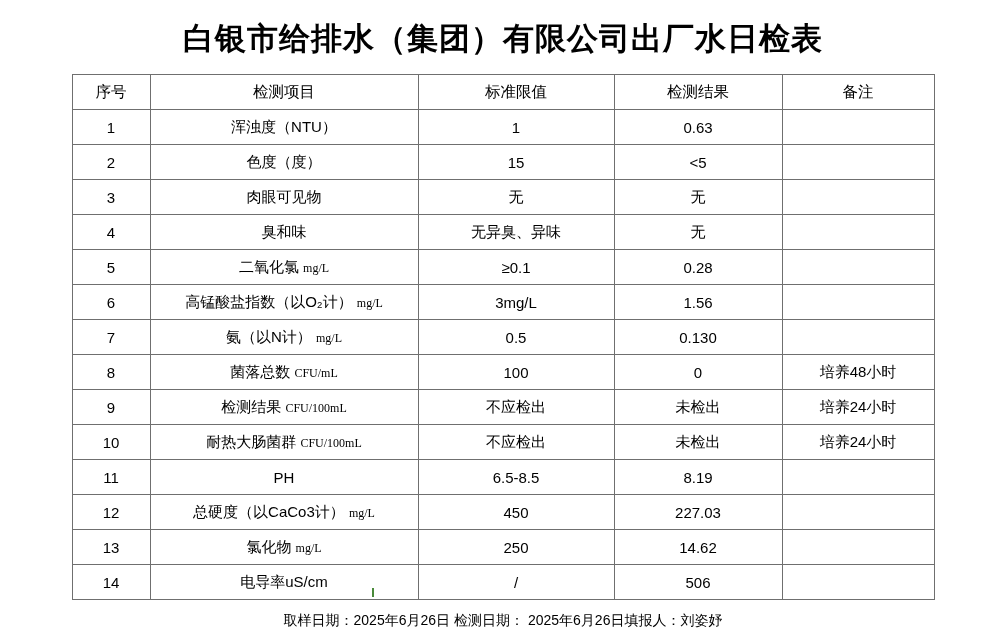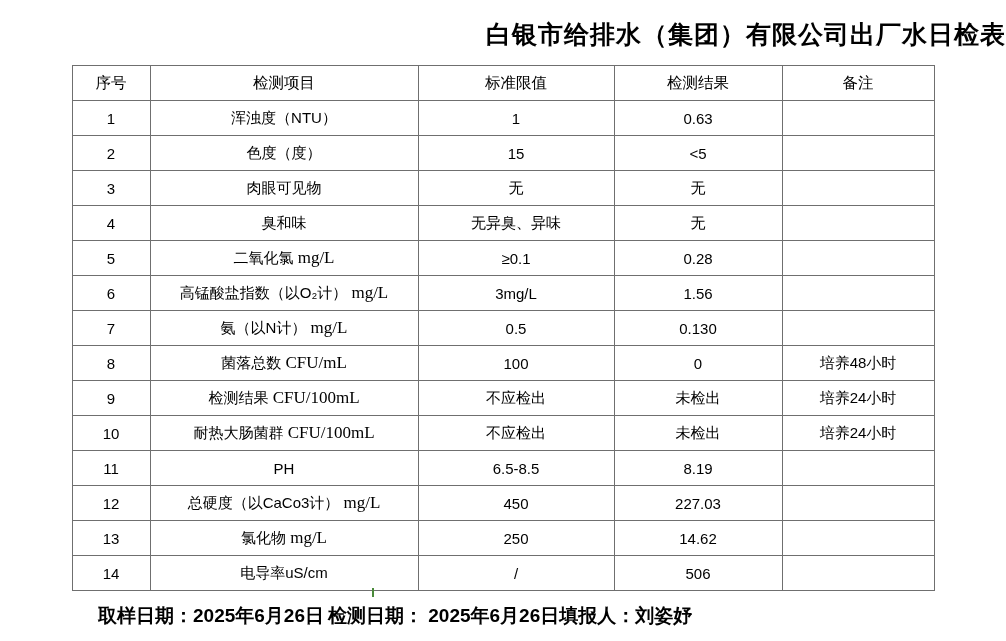--- a/index.html
+++ b/index.html
@@ -14,22 +14,22 @@
     color: #000000;
     overflow: hidden;
   }
   .page {
     position: relative;
     width: 1006px;
     height: 641px;
     box-sizing: border-box;
   }
   .doc-title {
-    text-align: right;
-    font-size: 25px;
+    text-align: center;
+    font-size: 31px;
     font-weight: bold;
     font-family: "Liberation Serif", serif;
     letter-spacing: 1px;
     padding-top: 18px;
     padding-bottom: 14px;
     color: #000;
   }
   table.report {
     border-collapse: collapse;
     margin: 0 auto;
@@ -54,32 +54,31 @@
   }
   col.c-no    { width: 78px; }
   col.c-item  { width: 268px; }
   col.c-limit { width: 196px; }
   col.c-result{ width: 168px; }
   col.c-note  { width: 152px; }
 
   td.cell-no { font-size: 15px; }
   td.cell-item { font-size: 15.5px; }
   .small-unit {
-    font-size: 17px;
+    font-size: 12px;
     font-family: "Liberation Serif", serif;
   }
   .footer {
     display: flex;
     width: 862px;
     margin: 12px auto 0 auto;
-    justify-content: flex-start;
-    font-size: 19px;
+    justify-content: center;
+    font-size: 14px;
     padding: 0 8px;
     box-sizing: border-box;
-    font-weight: bold;
   }
   .footer .f-item {
     white-space: nowrap;
   }
   .footer .f-sample { margin-left: 18px; }
   .footer .f-test { margin-left: 4px; }
   .footer .f-reporter { margin-right: 18px; }
   .green-mark {
     position: absolute;
     left: 372px;

